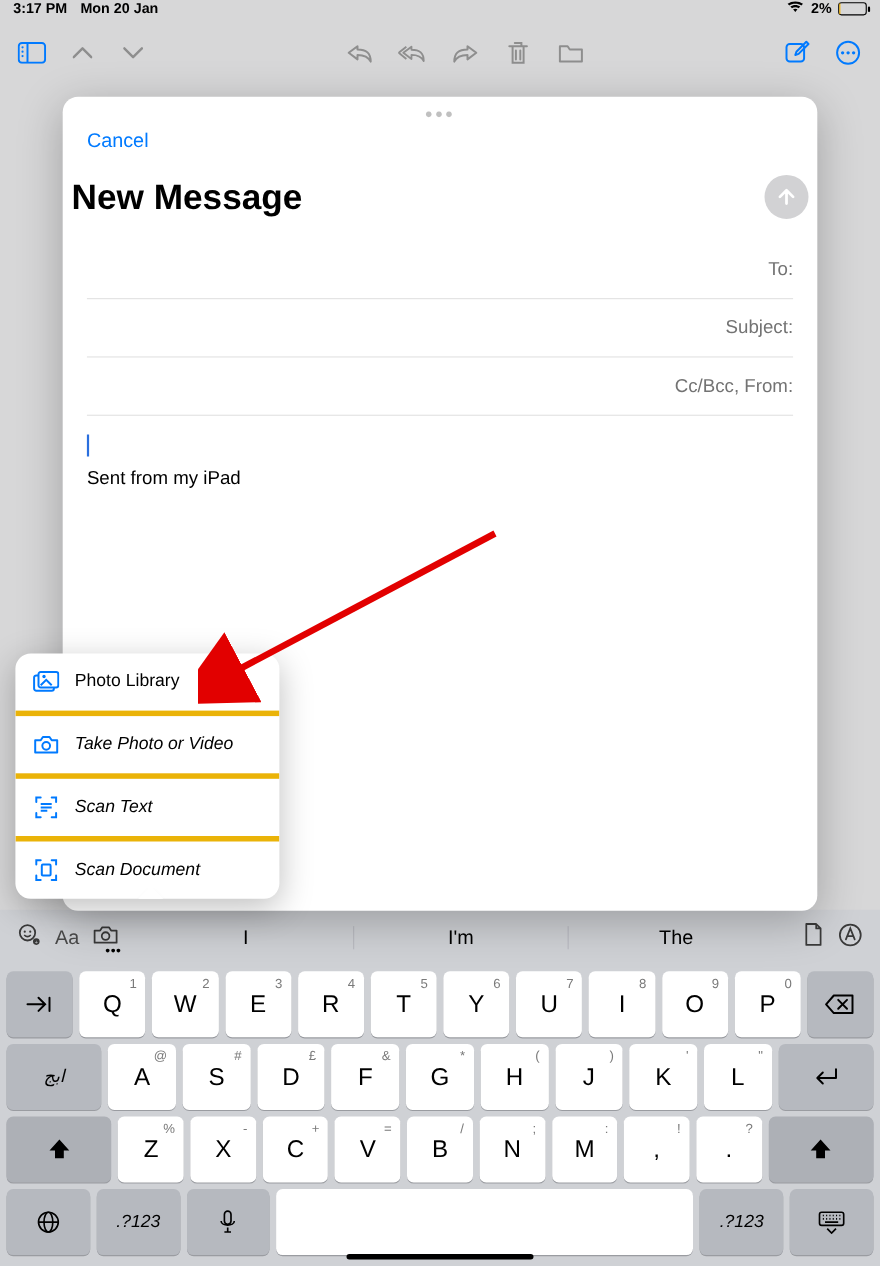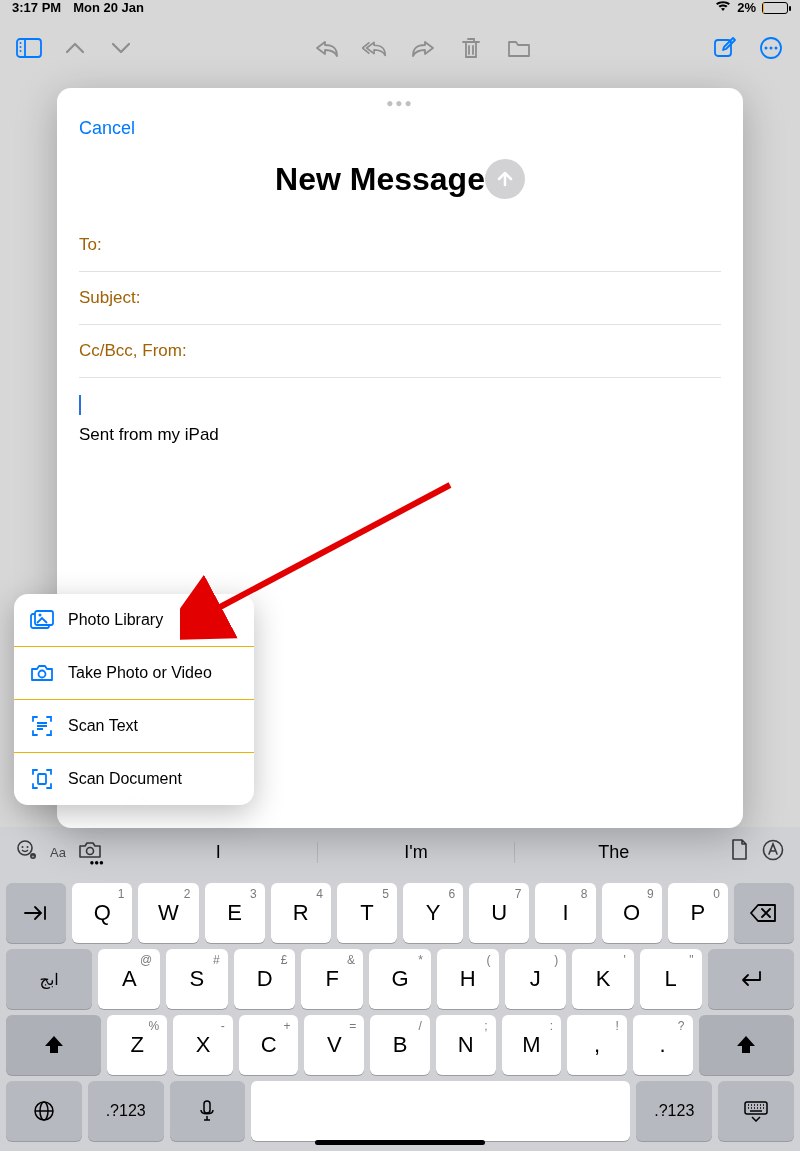--- a/index.html
+++ b/index.html
@@ -16,52 +16,52 @@
   .top-toolbar .spacer { flex:1; }
   .tb-icon { width:26px; height:26px; display:flex; align-items:center; justify-content:center; color:#8e8e8e; }
   .tb-icon.blue { color:#007aff; }
   .tb-group { display:flex; gap:22px; }
 
   
   .modal { position:absolute; left:57px; top:88px; width:686px; height:740px; background:#fff; border-radius:14px; box-shadow:0 10px 40px rgba(0,0,0,.25); display:flex; flex-direction:column; z-index:2;}
   .grabber { text-align:center; padding-top:8px; font-size:12px; color:#c0c0c0; letter-spacing:2px; }
   .modal-top { padding:8px 22px 20px; display:flex; align-items:center; justify-content:space-between;}
   .cancel { color:#007aff; font-size:18px; }
-  .title-row { padding:0 8px; display:flex; align-items:center; justify-content:center;}
+  .title-row { padding:0 8px; display:flex; align-items:center; justify-content:space-between;}
   .nm-title { font-size:32px; font-weight:800; }
   .fields { padding:20px 22px 0; }
-  .field { padding:16px 0; border-bottom:1px solid #e1e1e1; font-size:17px; color:#a16207;}
+  .field { padding:16px 0; border-bottom:1px solid #e1e1e1; font-size:17px; color:#737373;text-align:right;}
   .body-area { padding:16px 22px; font-size:17px; color:#000; flex:1; }
   .cursor { display:inline-block; width:2px; height:20px; background:#2a6fde; vertical-align:middle;}
   .sig { margin-top:10px; }
 
   
   .popover { position:absolute; left:14px; top:594px; width:240px; background:#fff; border-radius:14px; box-shadow:0 8px 30px rgba(0,0,0,.25); z-index:5; overflow:hidden;}
   .pop-item { display:flex; align-items:center; gap:14px; padding:14px 16px; font-size:16px; color:#000; }
-  .pop-item + .pop-item { border-top:1px solid #eab308;}
+  .pop-item + .pop-item { border-top:5px solid #eab308;font-style:italic;}
   .pop-item .pi-icon { width:24px; height:24px; display:flex; align-items:center; justify-content:center; color:#007aff;}
   .popover-tail { position:absolute; left:115px; bottom:-8px; width:16px; height:16px; background:#fff; transform:rotate(45deg); box-shadow:3px 3px 6px rgba(0,0,0,.08);}
 
   
   .red-arrow { position:absolute; z-index:6; pointer-events:none; }
 
   
   .kb { position:absolute; left:0; bottom:0; width:100%; height:324px; background:#cfd1d5; }
   .kb-sugg { height:50px; display:flex; align-items:center; padding:0 16px; gap:18px; }
   .sugg-icons { display:flex; gap:12px; color:#4a4a4a; align-items:center;}
   .sugg-words { flex:1; display:flex; }
   .sugg-word { flex:1; text-align:center; font-size:18px; color:#000;}
   .sugg-word + .sugg-word { border-left:1px solid #b8bac0; }
   .sugg-right { display:flex; gap:14px; color:#4a4a4a; }
 
   .kb-rows { padding:6px 6px 0;}
   .kb-row { display:flex; gap:6px; margin-bottom:6px; }
   .key { background:#fff; border-radius:6px; box-shadow:0 1px 0 #9a9ca1; height:60px; display:flex; flex-direction:column; align-items:center; justify-content:center; font-size:22px; color:#000; position:relative; flex:1; }
   .key .sub { position:absolute; top:4px; right:8px; font-size:12px; color:#7a7a7a;}
-  .key.gray { background:#b6b9bf; }
+  .key.gray { background:#b6b9bf;font-style:italic; }
   .key.dark { background:#adb0b6; }
   .key.tiny { font-size:16px;}
   .kb-bottom { display:flex; gap:6px; margin-bottom:6px;}
   .space { flex:5; }
   .home-ind { position:absolute; bottom:6px; left:50%; transform:translateX(-50%); width:170px; height:5px; background:#000; border-radius:3px;}
   .sugg-cam { position:relative; }
   .sugg-cam .dots { position:absolute; right:-3px; bottom:-3px; font-size:8px; color:#000; background:#cfd1d5; border-radius:4px; padding:0 1px;}
   .send-circle {width:40px;height:40px;border-radius:50%;background:#d2d2d4;display:flex;align-items:center;justify-content:center;color:#fff;}
   .battery { width:26px; height:12px; border:1.3px solid #000; border-radius:3px; position:relative; display:flex; align-items:center;}
   .battery:after{content:"";position:absolute;right:-4px;top:3px;width:2.5px;height:5px;background:#000;border-radius:1px;}
@@ -238,21 +238,21 @@
       <span>
         <svg width="22" height="22" viewBox="0 0 22 22">
             <circle cx="9" cy="9" r="7" fill="none" stroke="#3a3a3a" stroke-width="1.6"></circle>
             <circle cx="6.5" cy="8" r="1" fill="#3a3a3a"></circle>
             <circle cx="11.5" cy="8" r="1" fill="#3a3a3a"></circle>
             <path d="M6 11 Q9 14 12 11" fill="none" stroke="#3a3a3a" stroke-width="1.4"></path>
             <circle cx="17" cy="17" r="3" fill="#3a3a3a"></circle>
             <text x="17" y="19" font-size="5" fill="#cfd1d5" text-anchor="middle">+</text>
           </svg>
       </span>
-      <span style="font-size:13px;">Aa</span>
+      <span style="font-size:18px;">Aa</span>
       <span class="sugg-cam">
         <svg width="24" height="20" viewBox="0 0 24 20">
             <path d="M2 6 H7 L9 3 H15 L17 6 H22 V17 H2 Z" fill="none" stroke="#3a3a3a" stroke-width="1.6" stroke-linejoin="round"></path>
             <circle cx="12" cy="11" r="3.5" fill="none" stroke="#3a3a3a" stroke-width="1.6"></circle>
           </svg>
         <span class="dots">●●●</span>
       </span>
     </div>
     <div class="sugg-words">
       <div class="sugg-word">I</div>

